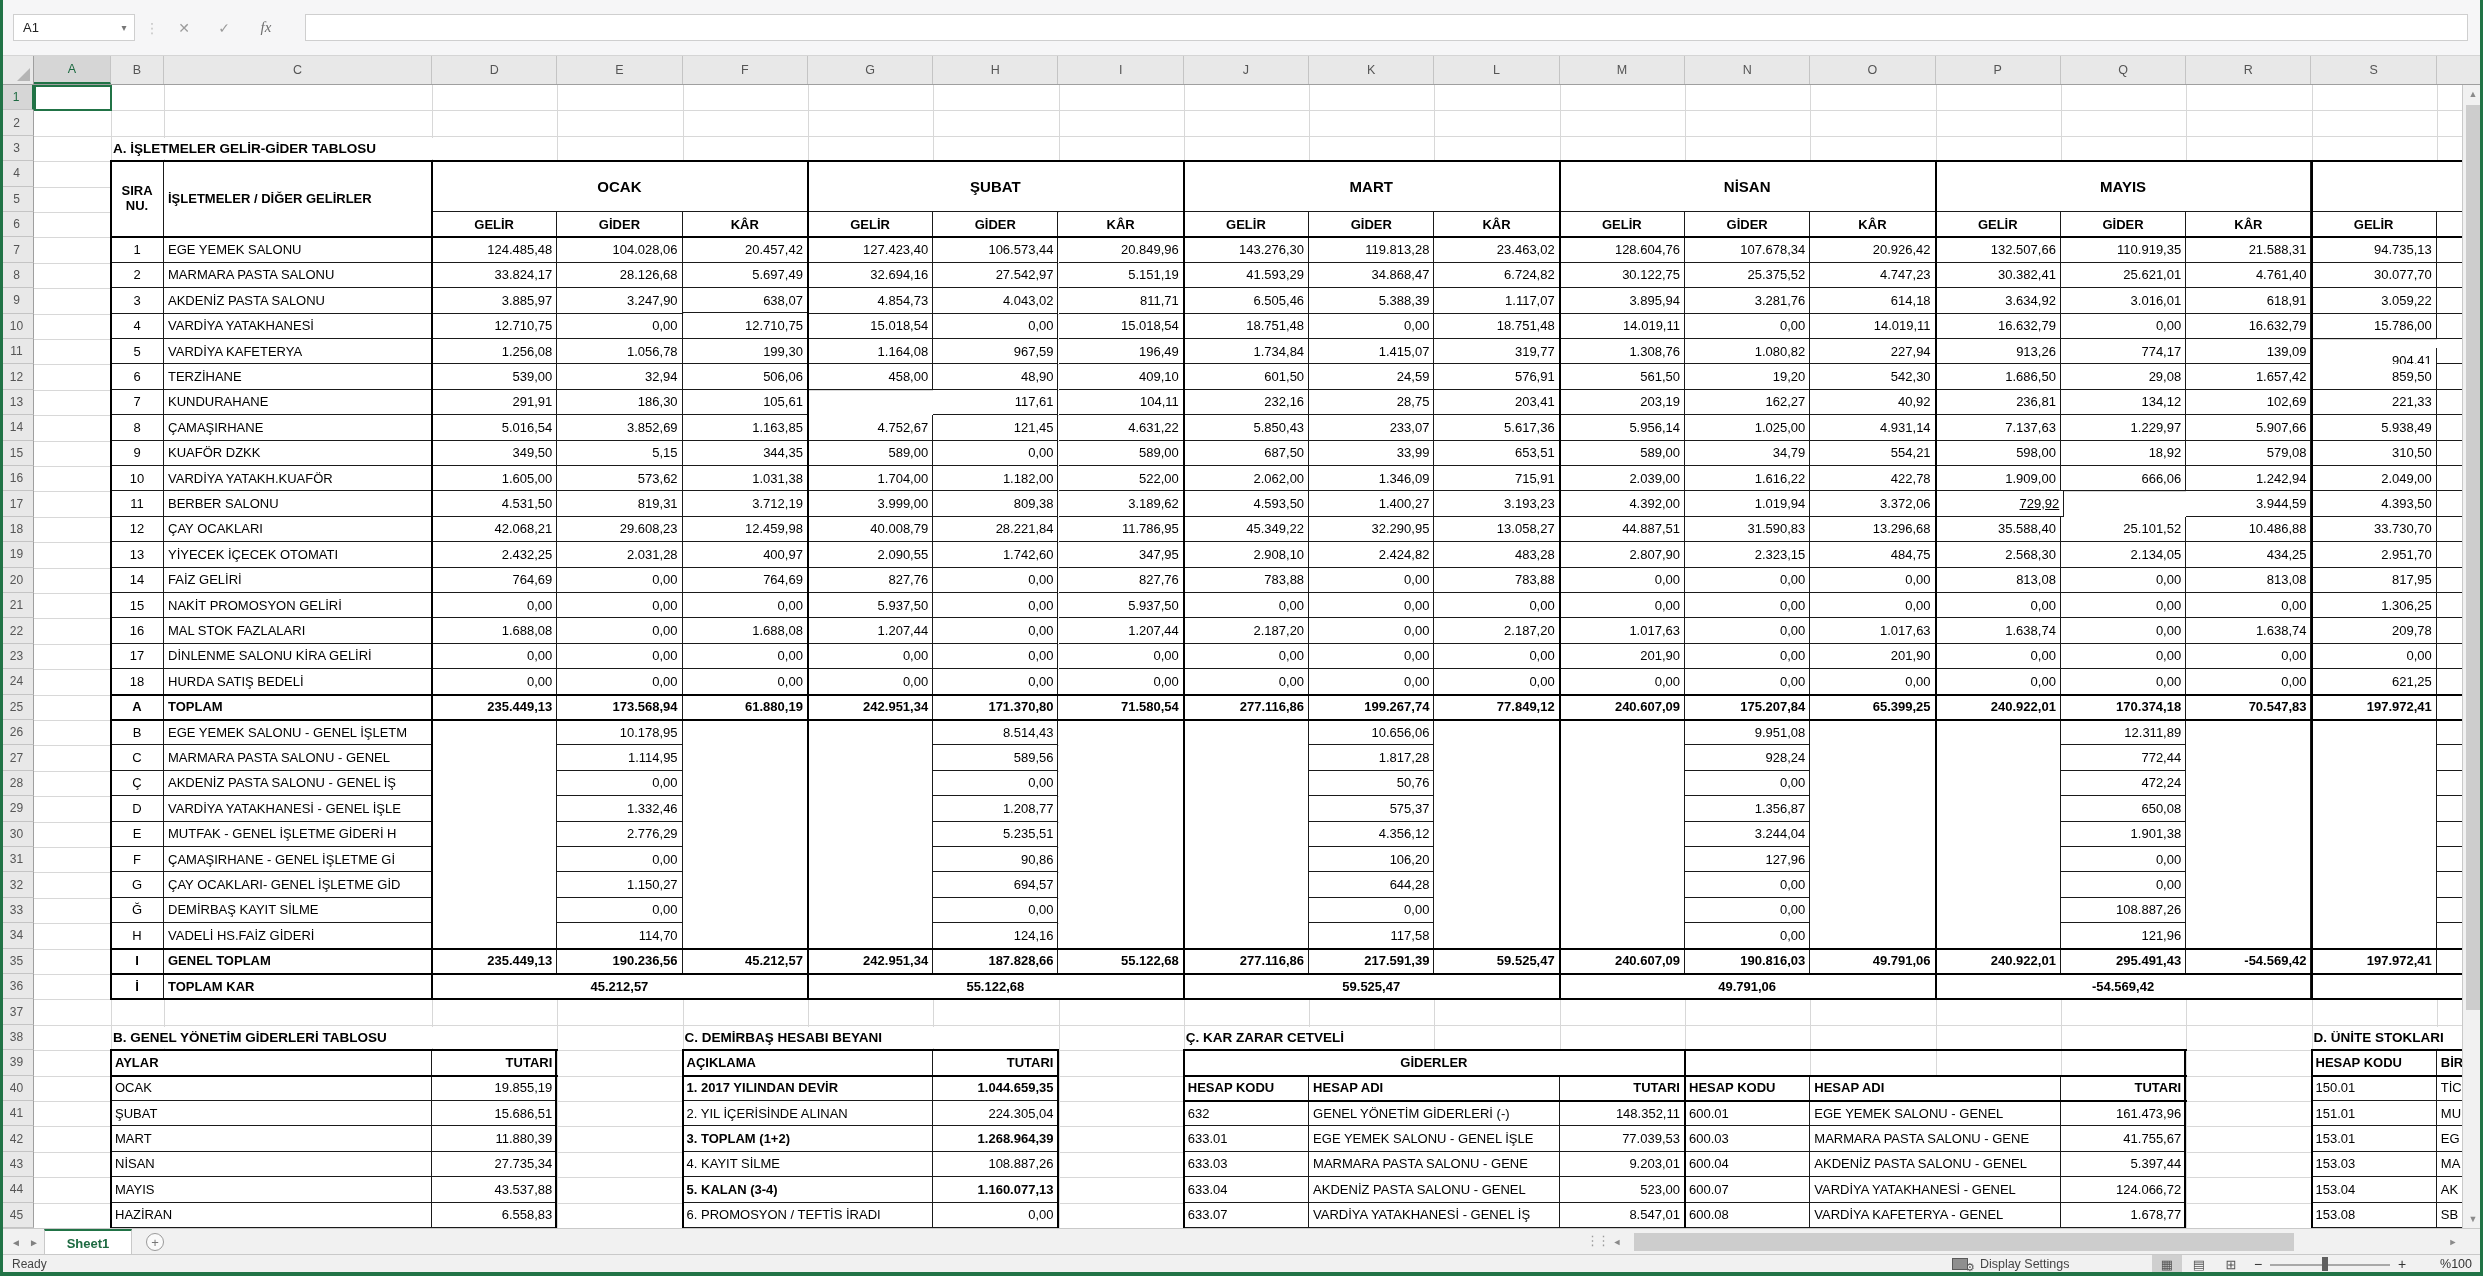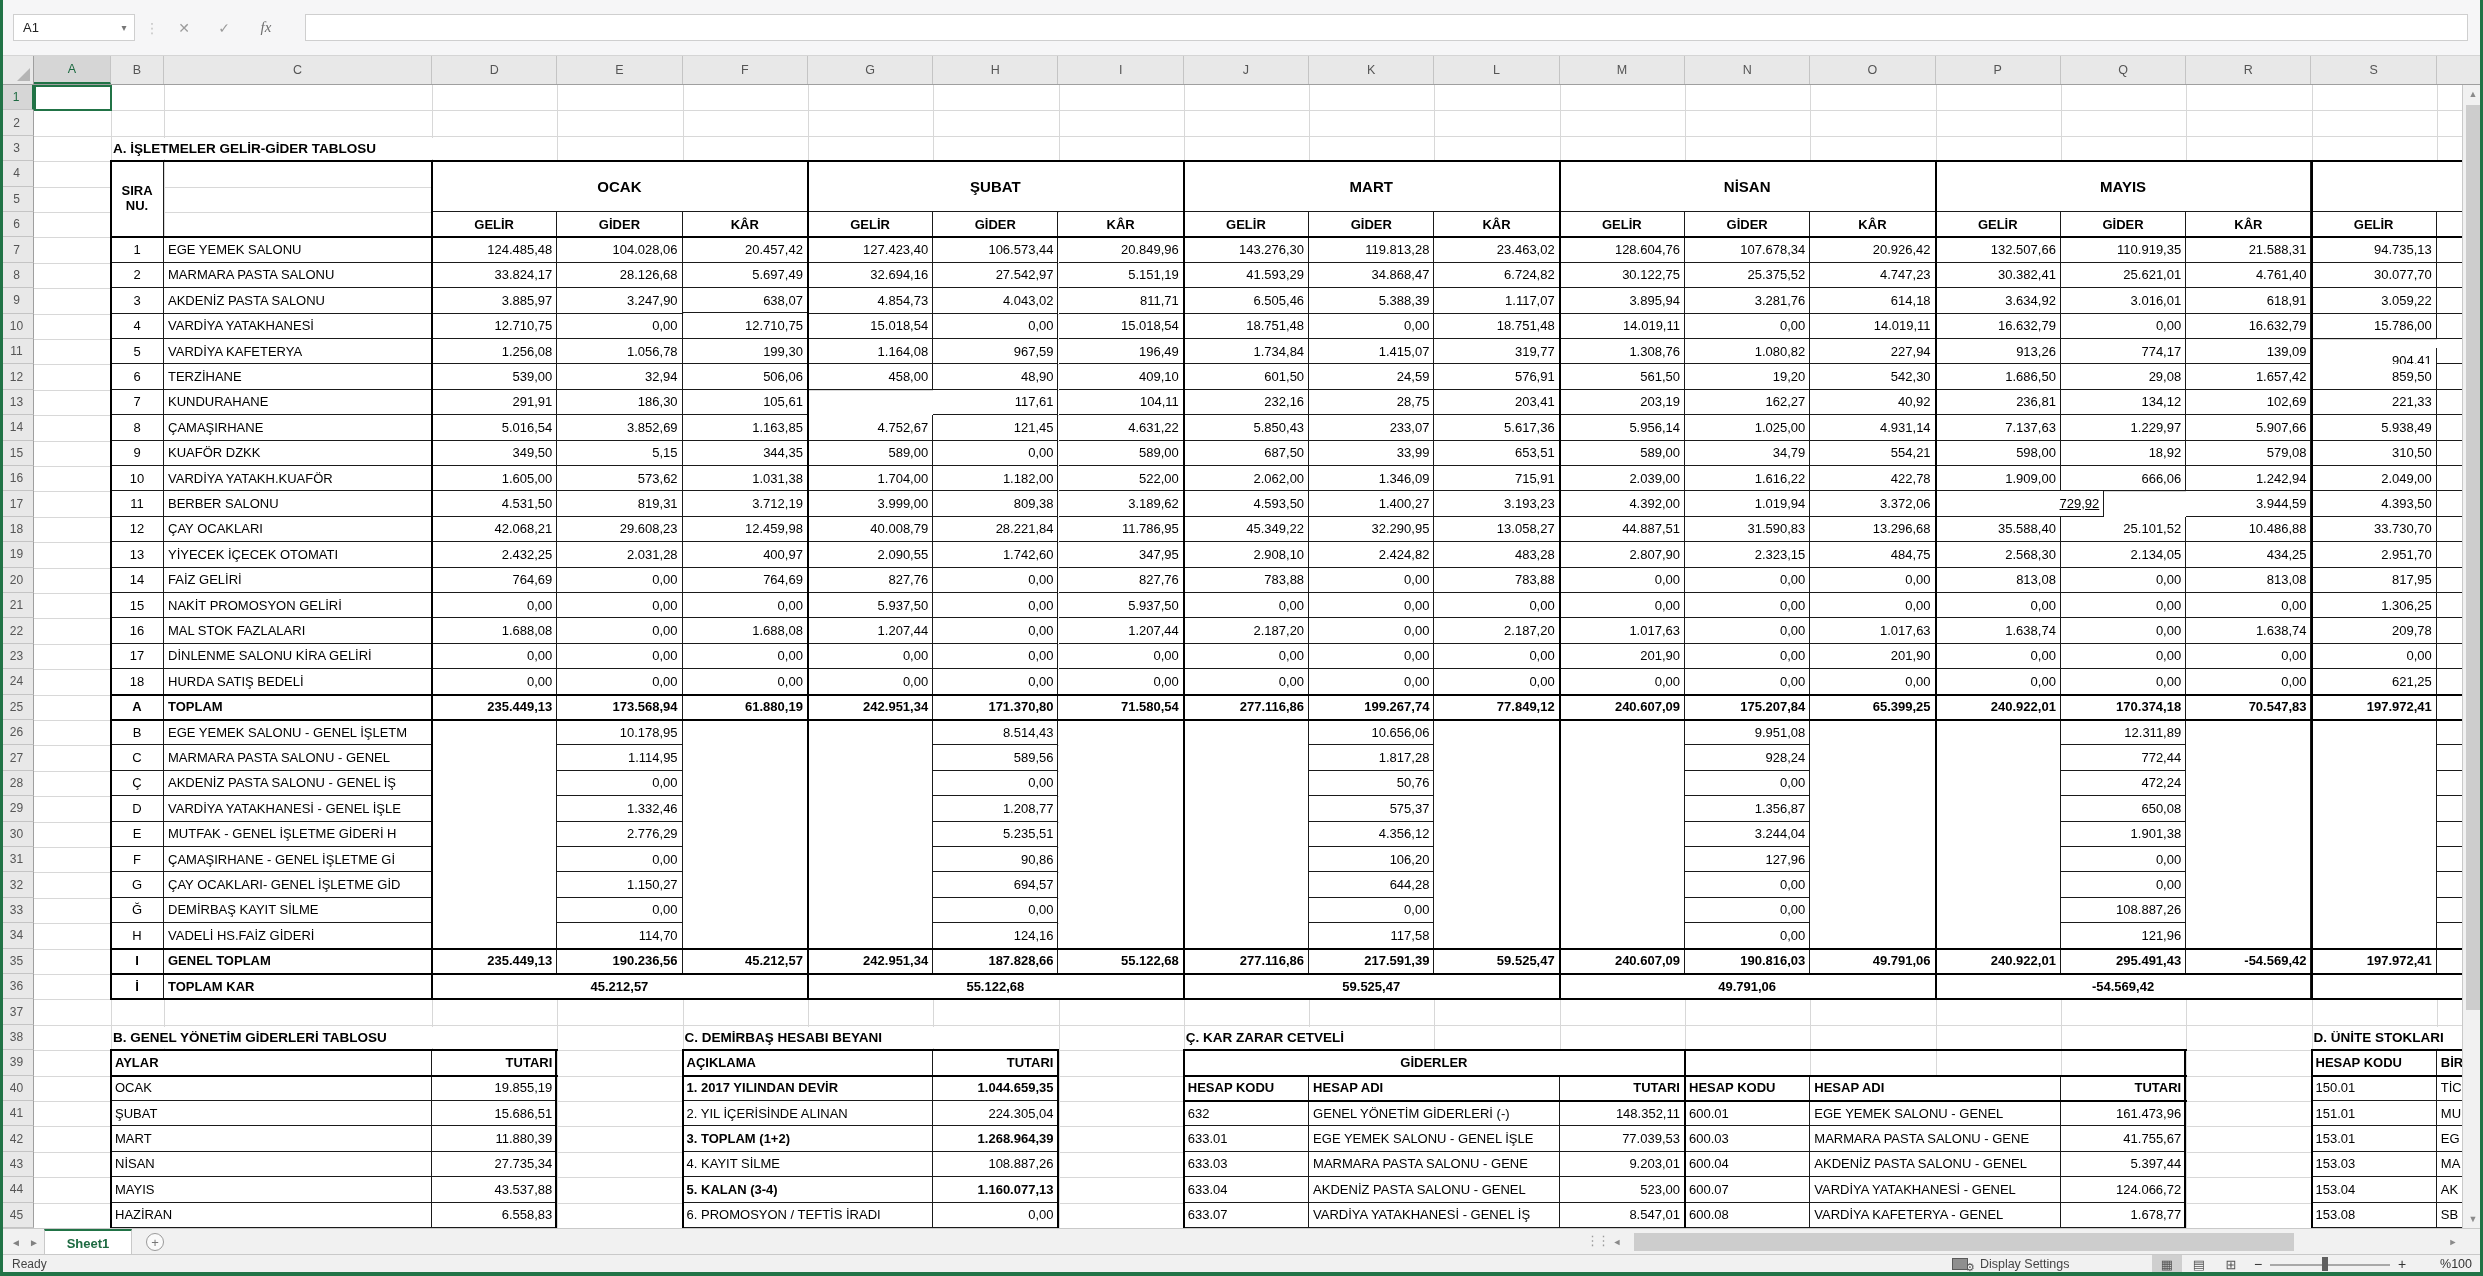--- a/index.html
+++ b/index.html
@@ -212,20 +212,21 @@
       <div class="abs gl" style="left: 34px; top: 1016px; width: 2428px; height: 1px;"></div>
       <div class="abs gl" style="left: 34px; top: 1041.4px; width: 2428px; height: 1px;"></div>
       <div class="abs gl" style="left: 34px; top: 1066.8px; width: 2428px; height: 1px;"></div>
       <div class="abs gl" style="left: 34px; top: 1092.2px; width: 2428px; height: 1px;"></div>
       <div class="abs gl" style="left: 34px; top: 1117.6px; width: 2428px; height: 1px;"></div>
       <div class="abs selbox" style="left: 34px; top: 0px; width: 78px; height: 26.4px;">
         <div class="abs selh" style="left: 0px; top: 0px; width: 0px; height: 0px;"></div>
       </div>
       <div class="abs ttl" style="left: 113px; top: 52.8px; width: 340px; height: 21.4px;">A. İŞLETMELER GELİR-GİDER TABLOSU</div>
       <div class="abs tc hdr c wrap" style="left: 111px; top: 76.2px; width: 53px; height: 76.2px;">SIRA NU.</div>
+      <div class="abs tc hdr" style="left: 164px; top: 76.2px; width: 268px; height: 76.2px;">İŞLETMELER / DİĞER GELİRLER</div>
       <div class="abs tc hdr c mon" style="left: 432px; top: 76.2px; width: 375.9px; height: 50.8px;">OCAK</div>
       <div class="abs tc hdr c mon" style="left: 807.9px; top: 76.2px; width: 375.9px; height: 50.8px;">ŞUBAT</div>
       <div class="abs tc hdr c mon" style="left: 1183.8px; top: 76.2px; width: 375.9px; height: 50.8px;">MART</div>
       <div class="abs tc hdr c mon" style="left: 1559.7px; top: 76.2px; width: 375.9px; height: 50.8px;">NİSAN</div>
       <div class="abs tc hdr c mon" style="left: 1935.6px; top: 76.2px; width: 375.9px; height: 50.8px;">MAYIS</div>
       <div class="abs tc hdr nbr" style="left: 2311.5px; top: 76.2px; width: 150.5px; height: 50.8px;"></div>
       <div class="abs tc hdr c" style="left: 432px; top: 127px; width: 125.3px; height: 25.4px;">GELİR</div>
       <div class="abs tc hdr c" style="left: 557.3px; top: 127px; width: 125.3px; height: 25.4px;">GİDER</div>
       <div class="abs tc hdr c" style="left: 682.6px; top: 127px; width: 125.3px; height: 25.4px;">KÂR</div>
       <div class="abs tc hdr c" style="left: 807.9px; top: 127px; width: 125.3px; height: 25.4px;">GELİR</div>
@@ -440,21 +441,21 @@
       <div class="abs tc num" style="left: 807.9px; top: 406.4px; width: 125.3px; height: 25.4px;">3.999,00</div>
       <div class="abs tc num" style="left: 933.2px; top: 406.4px; width: 125.3px; height: 25.4px;">809,38</div>
       <div class="abs tc num" style="left: 1058.5px; top: 406.4px; width: 125.3px; height: 25.4px;">3.189,62</div>
       <div class="abs tc num" style="left: 1183.8px; top: 406.4px; width: 125.3px; height: 25.4px;">4.593,50</div>
       <div class="abs tc num" style="left: 1309.1px; top: 406.4px; width: 125.3px; height: 25.4px;">1.400,27</div>
       <div class="abs tc num" style="left: 1434.4px; top: 406.4px; width: 125.3px; height: 25.4px;">3.193,23</div>
       <div class="abs tc num" style="left: 1559.7px; top: 406.4px; width: 125.3px; height: 25.4px;">4.392,00</div>
       <div class="abs tc num" style="left: 1685px; top: 406.4px; width: 125.3px; height: 25.4px;">1.019,94</div>
       <div class="abs tc num" style="left: 1810.3px; top: 406.4px; width: 125.3px; height: 25.4px;">3.372,06</div>
       <div class="abs tc num" style="left: 1935.6px; top: 406.4px; width: 125.3px; height: 25.4px;">4.674,51</div>
-      <div class="abs tc num" style="left: 1979px; top: 406.4px; width: 125.3px; height: 25.4px; text-decoration: underline;">729,92</div>
+      <div class="abs tc num" style="left: 1939px; top: 406.4px; width: 125.3px; height: 25.4px; text-decoration: underline;">729,92</div>
       <div class="abs tc num" style="left: 2186.2px; top: 406.4px; width: 125.3px; height: 25.4px;">3.944,59</div>
       <div class="abs tc num" style="left: 2311.5px; top: 406.4px; width: 125.3px; height: 25.4px;">4.393,50</div>
       <div class="abs tc nbr" style="left: 2436.8px; top: 406.4px; width: 25.2px; height: 25.4px;"></div>
       <div class="abs tc c" style="left: 111px; top: 431.8px; width: 53px; height: 25.4px;">12</div>
       <div class="abs tc" style="left: 164px; top: 431.8px; width: 268px; height: 25.4px;">ÇAY OCAKLARI</div>
       <div class="abs tc num" style="left: 432px; top: 431.8px; width: 125.3px; height: 25.4px;">42.068,21</div>
       <div class="abs tc num" style="left: 557.3px; top: 431.8px; width: 125.3px; height: 25.4px;">29.608,23</div>
       <div class="abs tc num" style="left: 682.6px; top: 431.8px; width: 125.3px; height: 25.4px;">12.459,98</div>
       <div class="abs tc num" style="left: 807.9px; top: 431.8px; width: 125.3px; height: 25.4px;">40.008,79</div>
       <div class="abs tc num" style="left: 933.2px; top: 431.8px; width: 125.3px; height: 25.4px;">28.221,84</div>

